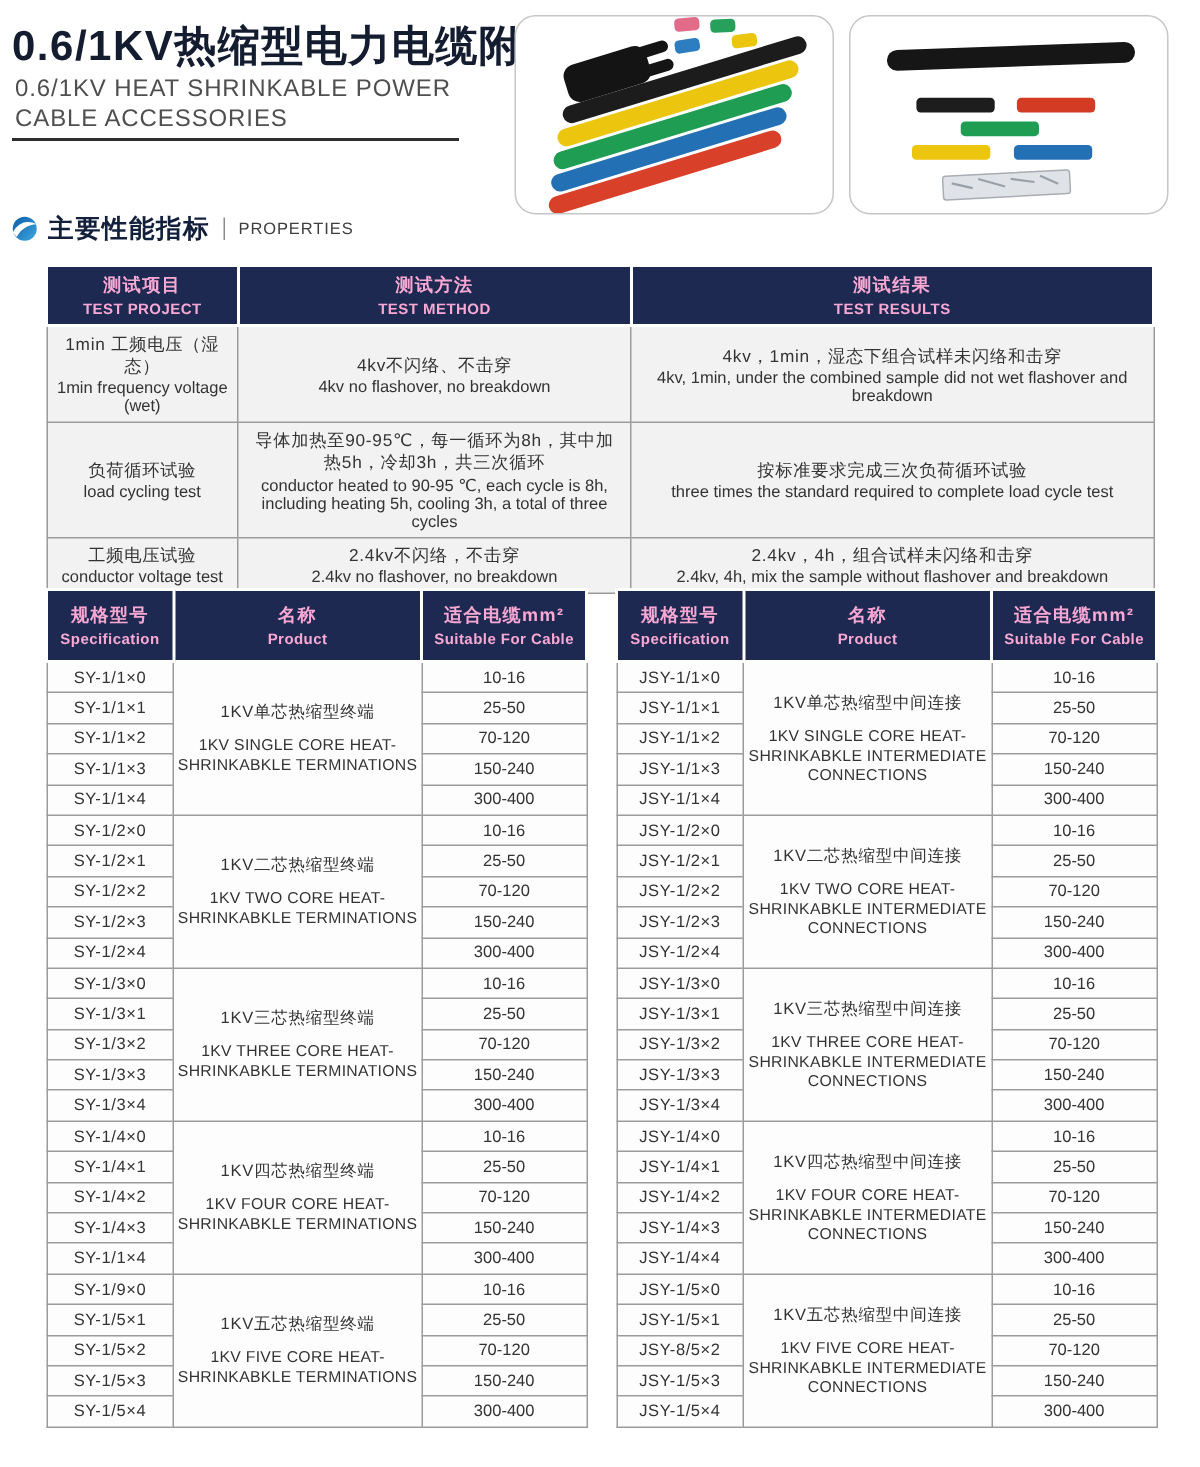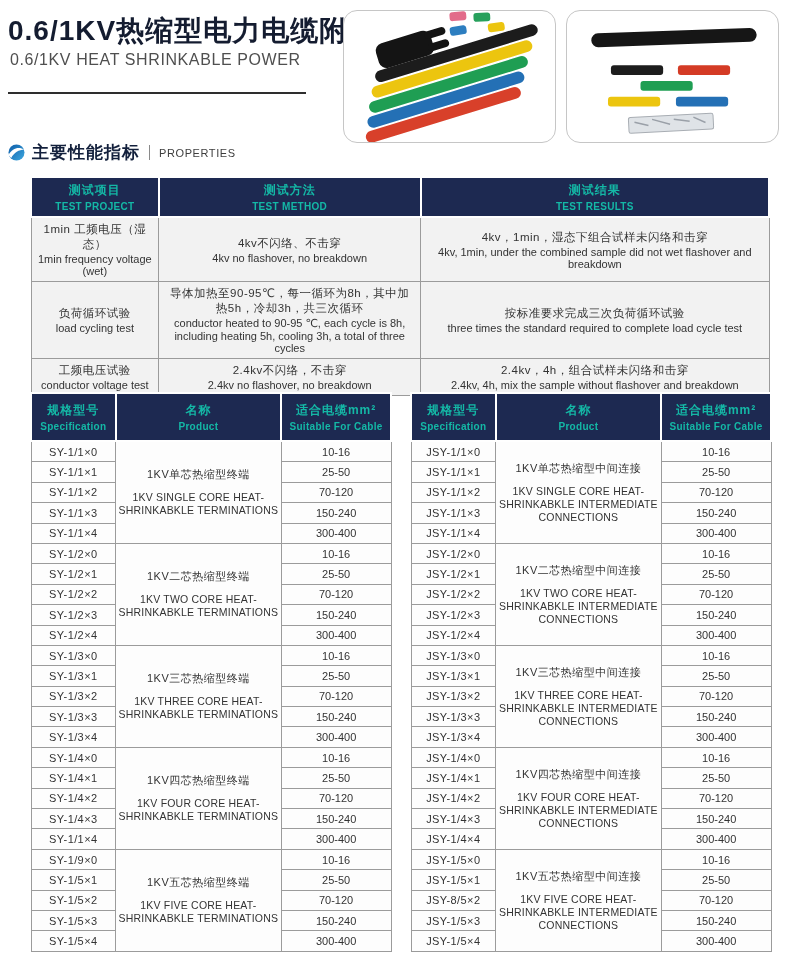--- a/index.html
+++ b/index.html
@@ -21,21 +21,21 @@
   
   .sec-head{position:absolute;left:8px;display:flex;align-items:center;gap:7px;}
   .sec-head .cnt{font-size:17px;font-weight:bold;color:#13203c;letter-spacing:1px;}
   .sec-head .bar{width:1px;height:15px;background:#8a8a8a;margin:0 2px;}
   .sec-head .ent{font-size:11px;color:#3e3e3e;letter-spacing:.6px;}
   .sec-head.s1{top:141px;justify-content:center;} .sec-head.s2{top:360px;}
   .bullet{width:17px;height:17px;flex:0 0 17px;}
 
   
   table{border-collapse:collapse;table-layout:fixed;}
-  th{background:#1d2951;color:#14b8a6;border:2px solid #ffffff;padding:3px 2px;
+  th{background:#1d2951;color:#f9a8d4;border:2px solid #ffffff;padding:3px 2px;
      font-weight:bold;vertical-align:middle;}
   th .hcn{font-size:12px;letter-spacing:1px;}
   th .hen{font-size:10px;font-weight:bold;letter-spacing:.3px;margin-top:2px;}
   td{border:1px solid #9b9b9b;text-align:center;vertical-align:middle;color:#333;}
 
   
   .ptable{position:absolute;left:30px;top:176px;width:740px;}
   .ptable th{height:32px;}
   .ptable td{background:#f2f2f2;padding:4px 5px;}
   .ptable .cn{font-size:11.5px;letter-spacing:.5px;}
@@ -52,20 +52,21 @@
   .stable .nen{font-size:10.5px;line-height:1.25;margin-top:9px;letter-spacing:.2px;}
 </style>
 </head>
 <body>
 
 <div class="page">
 
   <div class="title-cn">0.6/1KV热缩型电力电缆附件</div>
   <div class="title-en">
     <div>0.6/1KV HEAT SHRINKABLE POWER</div>
+    <div>CABLE ACCESSORIES</div>
   </div>
   <div class="title-rule"></div>
 
   <div class="img-box b1">
     <svg viewBox="0 0 213 133">
       <g transform="rotate(-17 106 66)">
         <rect x="34" y="40" width="172" height="12" rx="6" fill="#1c1c1c"></rect>
         <rect x="26" y="54" width="170" height="12" rx="6" fill="#ecc50f"></rect>
         <rect x="19" y="68" width="168" height="12" rx="6" fill="#1f9e53"></rect>
         <rect x="13" y="82" width="166" height="12" rx="6" fill="#2470b5"></rect>

